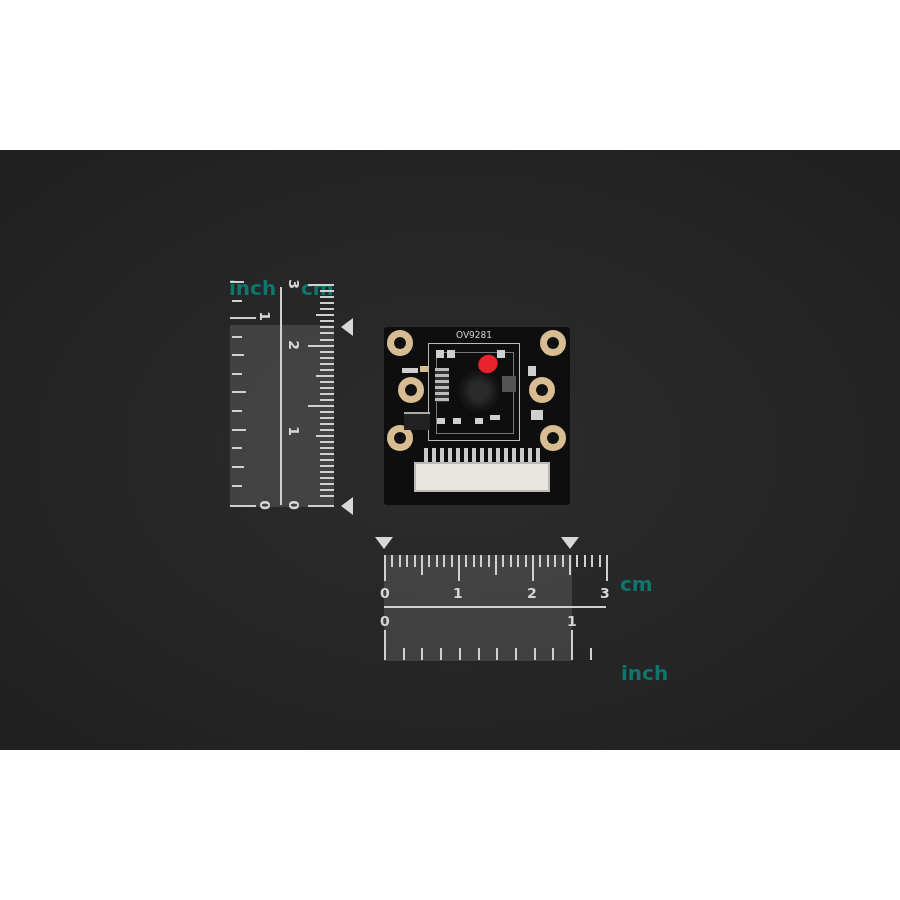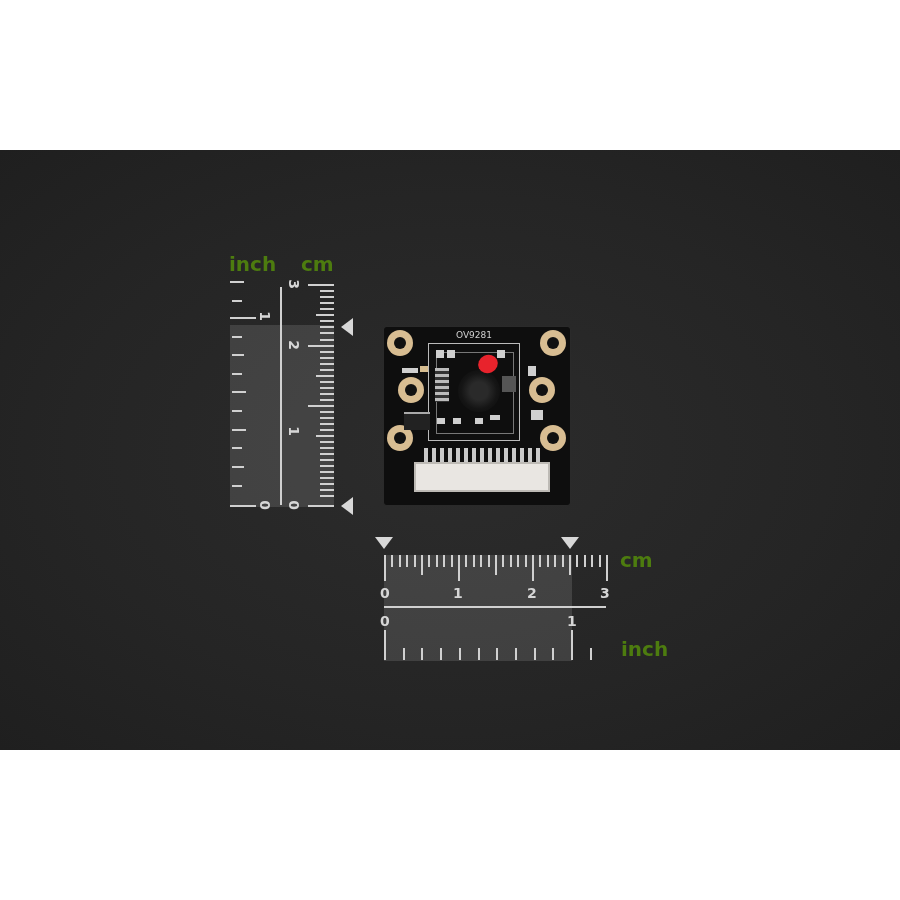--- a/index.html
+++ b/index.html
@@ -1,20 +1,20 @@
 <!DOCTYPE html>
 <html><head>
 <meta charset="utf-8">
 <style>
   html, body { margin:0; padding:0; }
   body { width:900px; height:900px; background:#ffffff; position:relative; overflow:hidden; font-family:"Liberation Sans", sans-serif; }
   .band { position:absolute; left:0; top:150px; width:900px; height:600px;
     background: radial-gradient(ellipse at 50% 50%, #2c2c2c 0%, #252525 60%, #1f1f1f 100%); }
   .abs { position:absolute; }
-  .lbl { color:#4d7c0f; font-weight:bold; font-family:"DejaVu Sans", sans-serif; }
+  .lbl { color:#0f766e; font-weight:bold; font-family:"DejaVu Sans", sans-serif;margin-top:24px; }
   .tick { position:absolute; background:#d0d0d0; }
   .shade { position:absolute; background:rgba(255,255,255,0.12); }
   .num { position:absolute; color:#d6d6d6; font-family:"DejaVu Sans", sans-serif; font-weight:bold; font-size:14px; }
   .tri { position:absolute; width:0; height:0; }
   
   .board { position:absolute; left:384px; top:327px; width:186px; height:178px; background:#0e0e0e; border-radius:3px; box-shadow:0 0 0 1px #2a2a2a; }
   .pad { position:absolute; width:26px; height:26px; border-radius:50%; background:#d8bd92; }
   .pad::after { content:""; position:absolute; left:7px; top:7px; width:12px; height:12px; border-radius:50%; background:#111; }
   .silk { position:absolute; border:1px solid #bbbbbb; }
   .conn { position:absolute; left:414px; top:462px; width:136px; height:30px; background:#e9e6e2; border:2px solid #bdbab5; box-sizing:border-box; }

